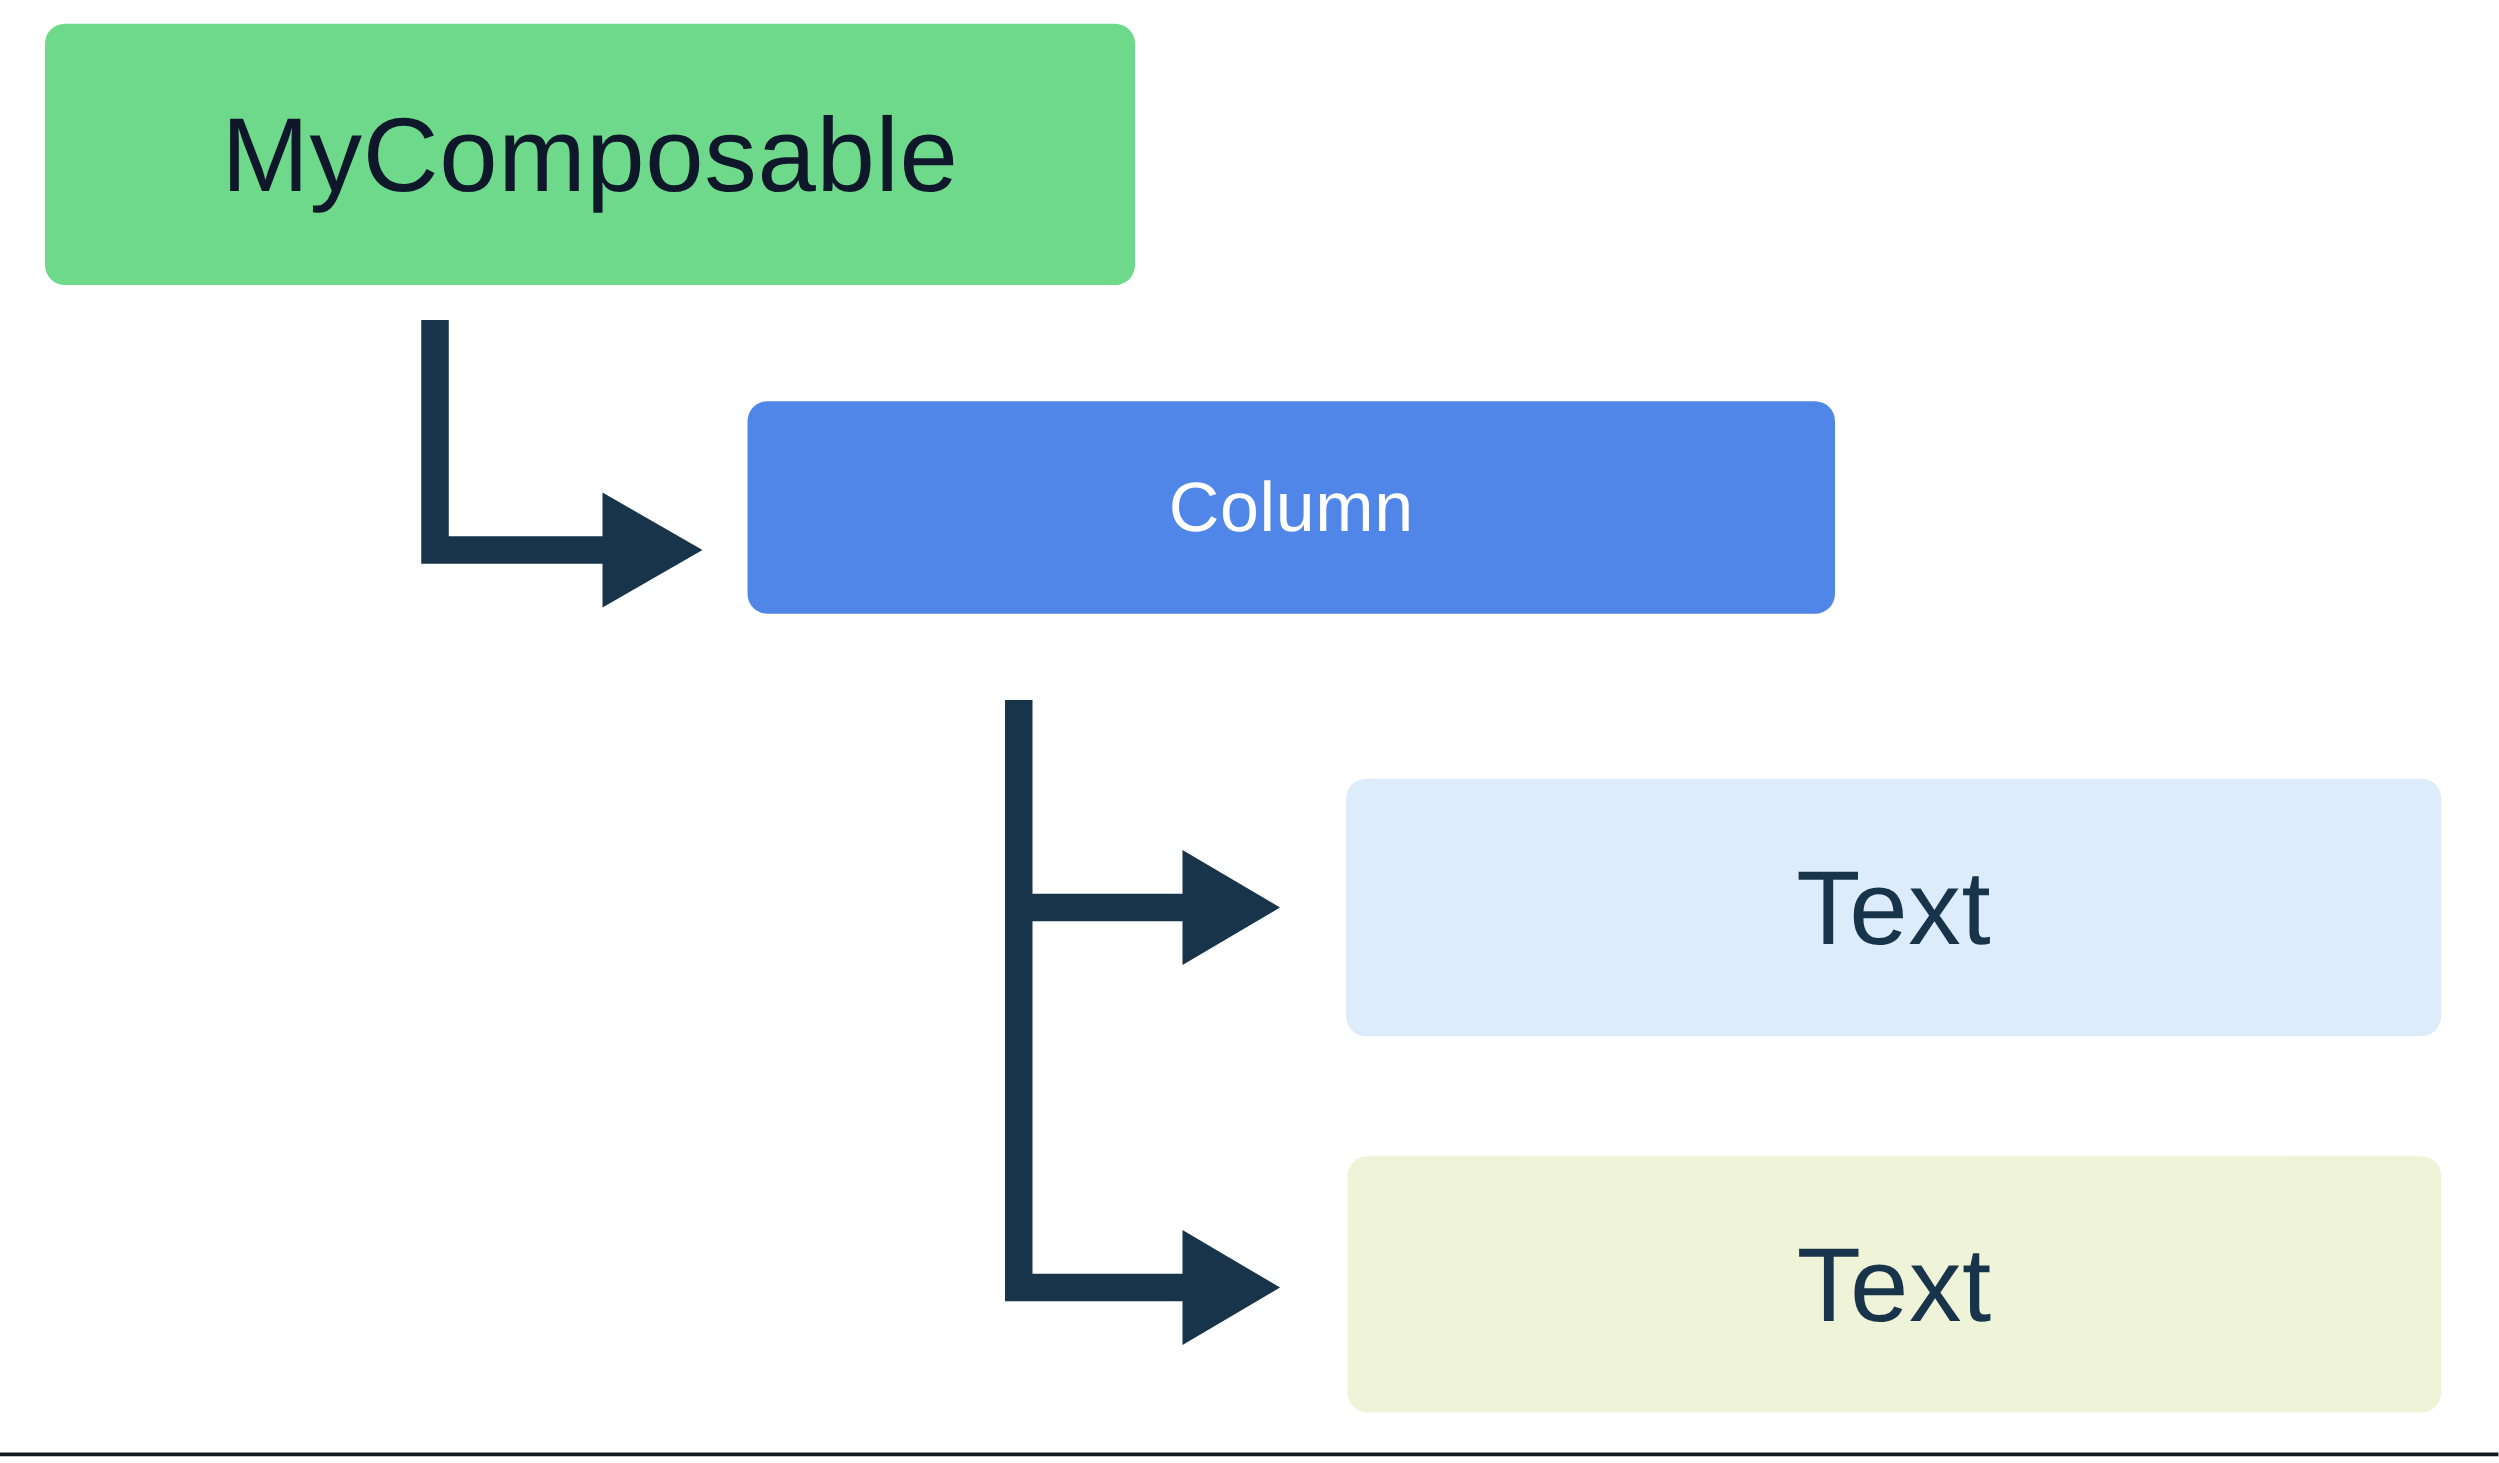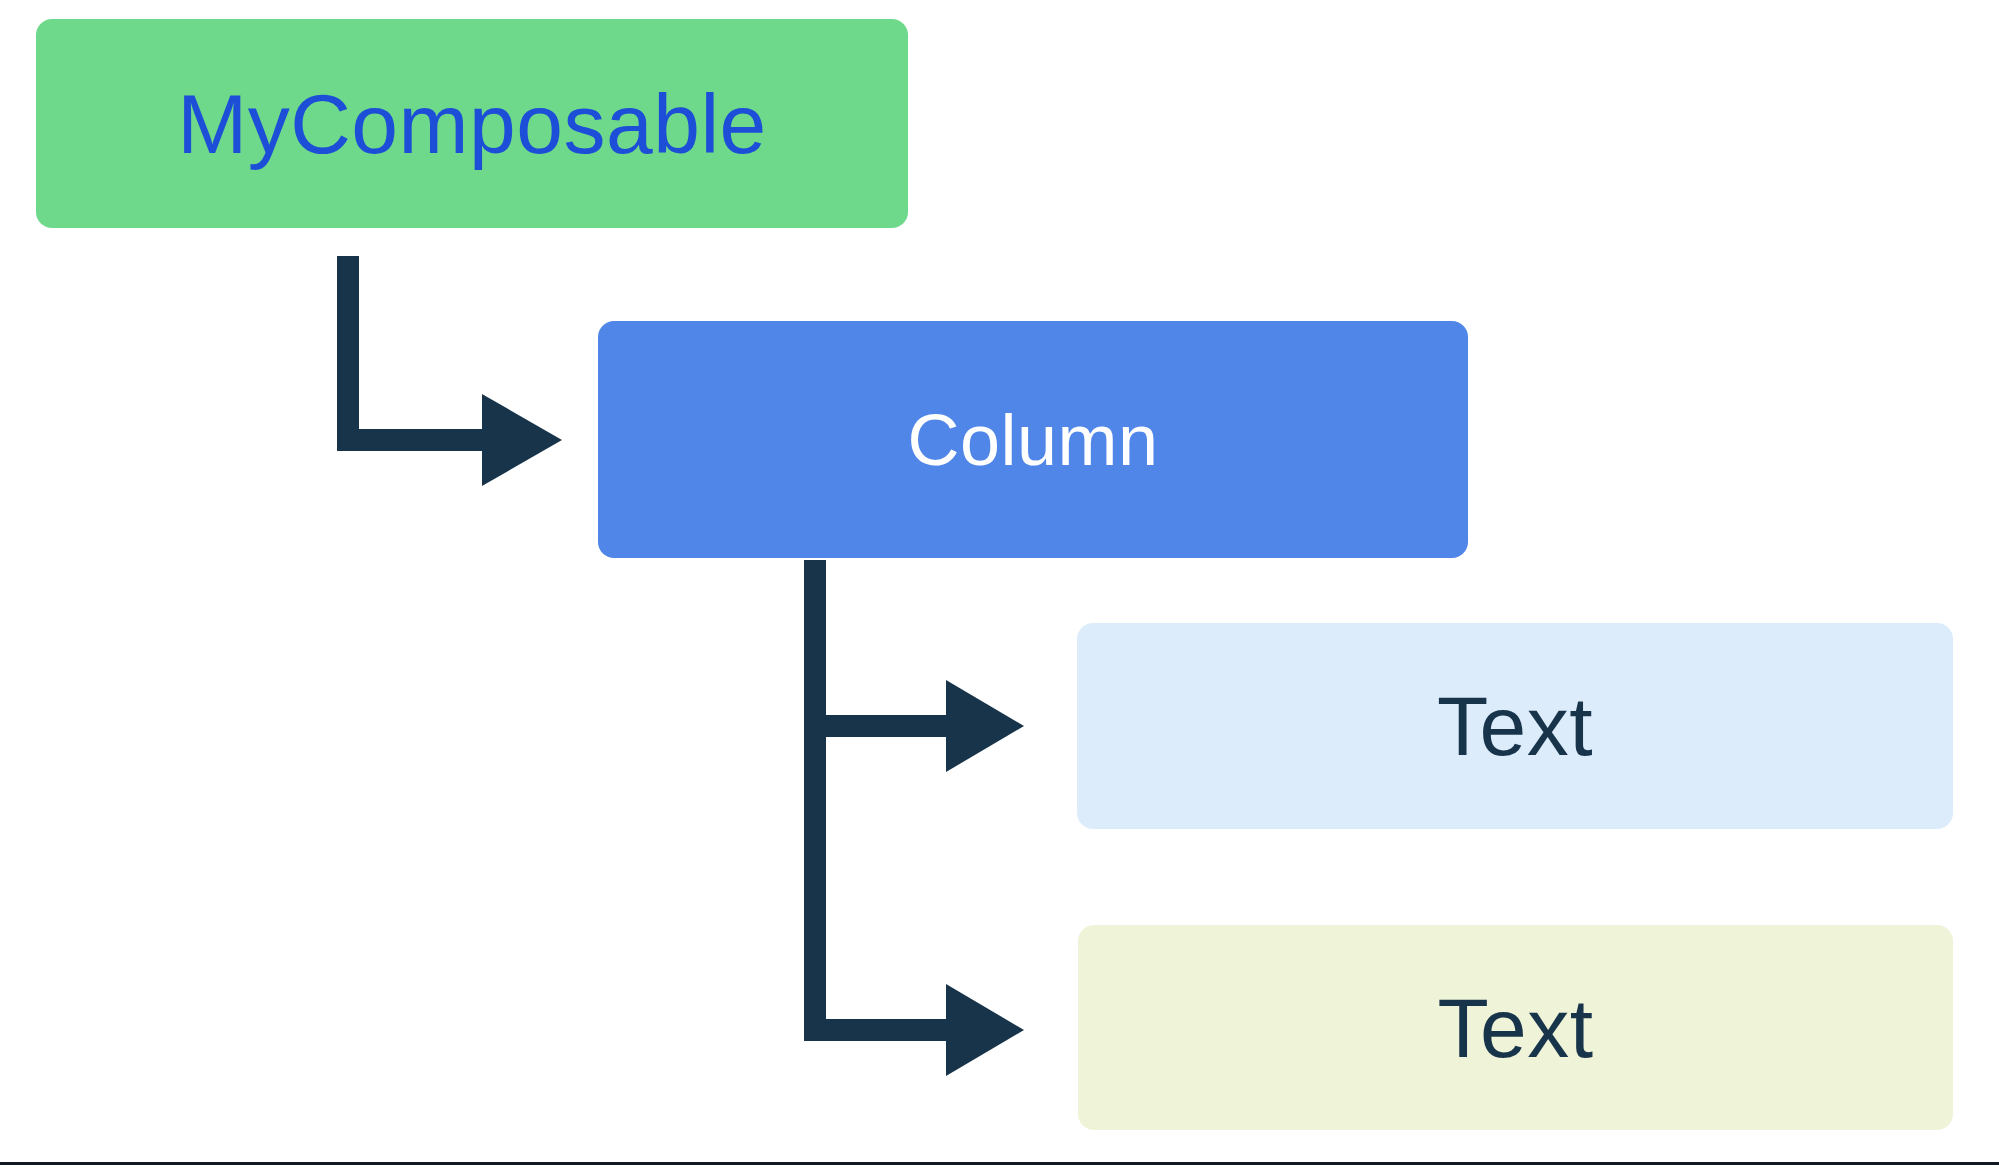--- a/index.html
+++ b/index.html
@@ -41,22 +41,22 @@
     top: 19px;
     width: 872px;
     height: 209px;
     font-size: 84px;
   }
   
   #node-column {
     left: 598px;
     top: 321px;
     width: 870px;
-    height: 237px;
-    font-size: 72px;
+    height: 170px;
+    font-size: 56px;
   }
   
   #node-text-1 {
     left: 1077px;
     top: 623px;
     width: 876px;
     height: 206px;
     font-size: 84px;
   }
   
@@ -100,21 +100,21 @@
       <polyline points="815,560 815,726 956,726" fill="none" stroke="#17344a" stroke-width="22" stroke-linecap="butt" stroke-linejoin="miter"></polyline>
       <polygon points="946,680 946,772 1024,726" fill="#17344a"></polygon>
     </g>
 
     <g>
       <polyline points="815,726 815,1030 956,1030" fill="none" stroke="#17344a" stroke-width="22" stroke-linecap="butt" stroke-linejoin="miter"></polyline>
       <polygon points="946,984 946,1076 1024,1030" fill="#17344a"></polygon>
     </g>
   </svg>
 
-  <div class="node" id="node-root" style="background: rgb(110, 217, 138); color: #1d4ed8;">
+  <div class="node" id="node-root" style="background: rgb(110, 217, 138); color: #0f172a;">
     <span class="node-label">MyComposable</span>
   </div>
 
   <div class="node" id="node-column" style="background: rgb(80, 134, 232); color: rgb(255, 255, 255);">
     <span class="node-label">Column</span>
   </div>
 
   <div class="node" id="node-text-1" style="background: rgb(221, 236, 251); color: rgb(23, 52, 74);">
     <span class="node-label">Text</span>
   </div>

